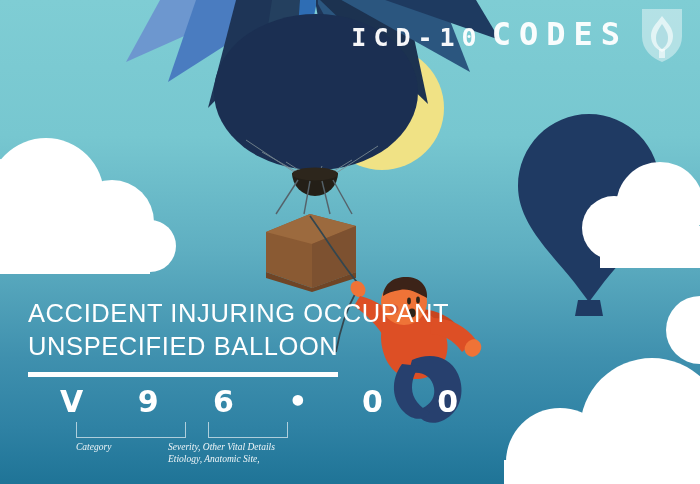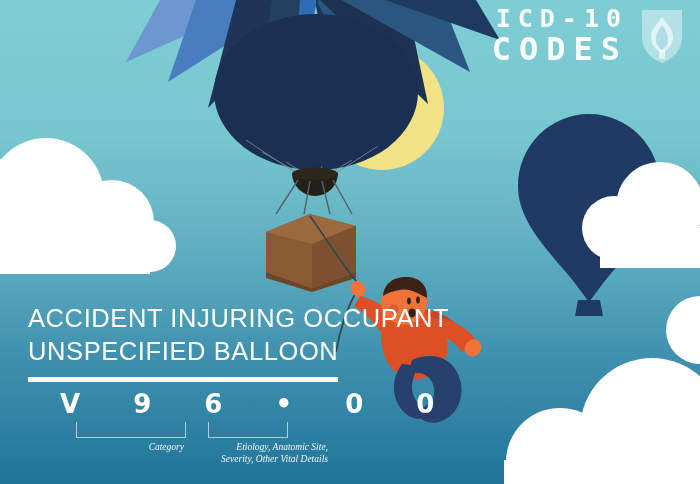--- a/index.html
+++ b/index.html
@@ -20,21 +20,21 @@
 
   .layer{position:absolute;top:0;left:0;width:700px;height:484px;}
 
   
   #logo{
     position:absolute; right:16px; top:6px;
     display:flex; align-items:center; gap:12px;
     z-index:30;
   }
   #logo-text{
-    display:flex; flex-direction:column; align-items:flex-end;
+    display:flex; flex-direction:row; align-items:flex-end;
     line-height:1.06;
   }
   .logo-line{
     color:#ffffff;
     font-family:"DejaVu Sans Mono", monospace;
     font-weight:bold;
     font-size:25px;
     letter-spacing:7px;
     text-indent:7px;
     opacity:.96;
@@ -57,21 +57,21 @@
   }
   #rule{
     margin-top:9px;
     width:310px;height:5px;background:#ffffff;
   }
   #code-row{
     margin-top:7px;
     color:#ffffff;
     font-family:"DejaVu Sans", sans-serif;
     font-weight:bold;
-    font-size:26px;
+    font-size:30px;
     letter-spacing:22px;
     text-indent:22px;
     padding-left:10px;
     white-space:nowrap;
   }
 
   
   #brackets{position:relative;height:18px;margin-top:3px;}
   .bracket{
     position:absolute; top:0; height:15px;
@@ -81,21 +81,21 @@
   #bracket-cat{left:48px;width:108px;}
   #bracket-eti{left:180px;width:78px;}
 
   .caption{
     position:absolute;
     color:#ffffff;
     font-family:"Liberation Serif", serif;
     font-style:italic;
     font-size:9.5px;
     line-height:1.28;
-    text-align:right;
+    text-align:left;
     opacity:.93;
   }
   #cap-cat{left:48px;width:108px;top:19px;}
   #cap-eti{left:140px;width:160px;top:19px;}
 
   
   svg{display:block;}
 </style>
 </head>
 <body>
@@ -241,19 +241,19 @@
 
     <div id="code-row">V 9 6 • 0 0</div>
 
     <div id="brackets">
       <div class="bracket" id="bracket-cat"></div>
       <div class="bracket" id="bracket-eti"></div>
 
       <div class="caption" id="cap-cat">Category</div>
 
       <div class="caption" id="cap-eti">
+        <div>Severity, Other Vital Details</div>
         <div>Etiology, Anatomic Site,</div>
-        <div>Severity, Other Vital Details</div>
       </div>
     </div>
   </div>
 
 </div>
 
 </body></html>

